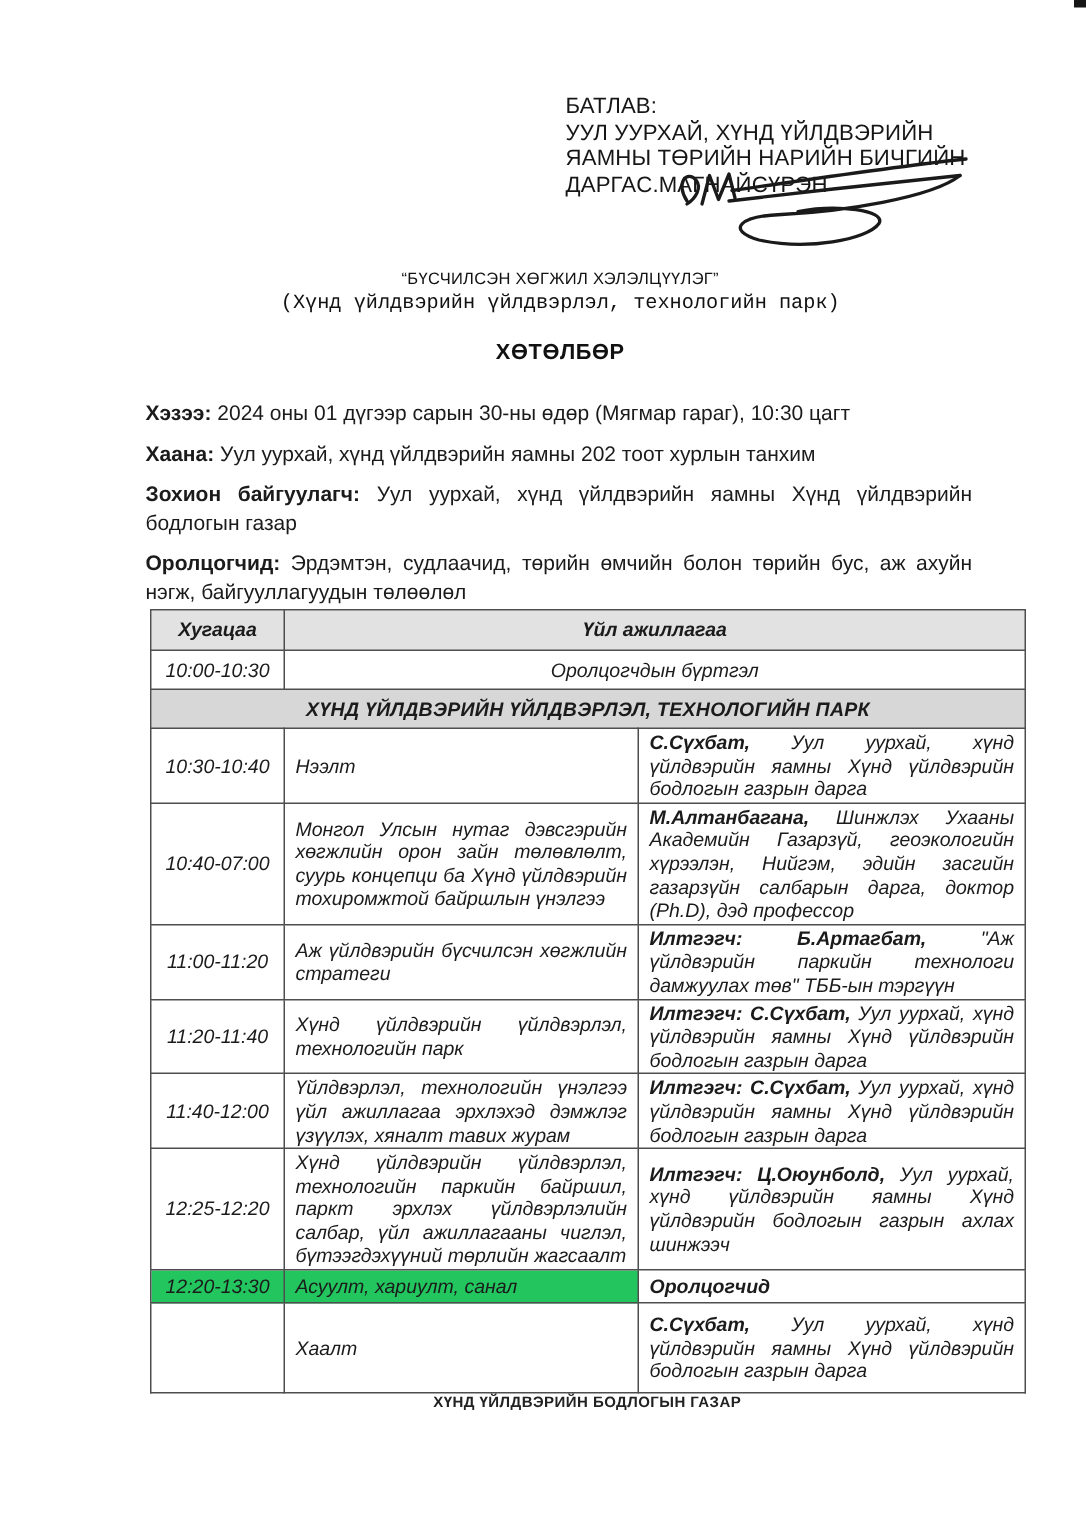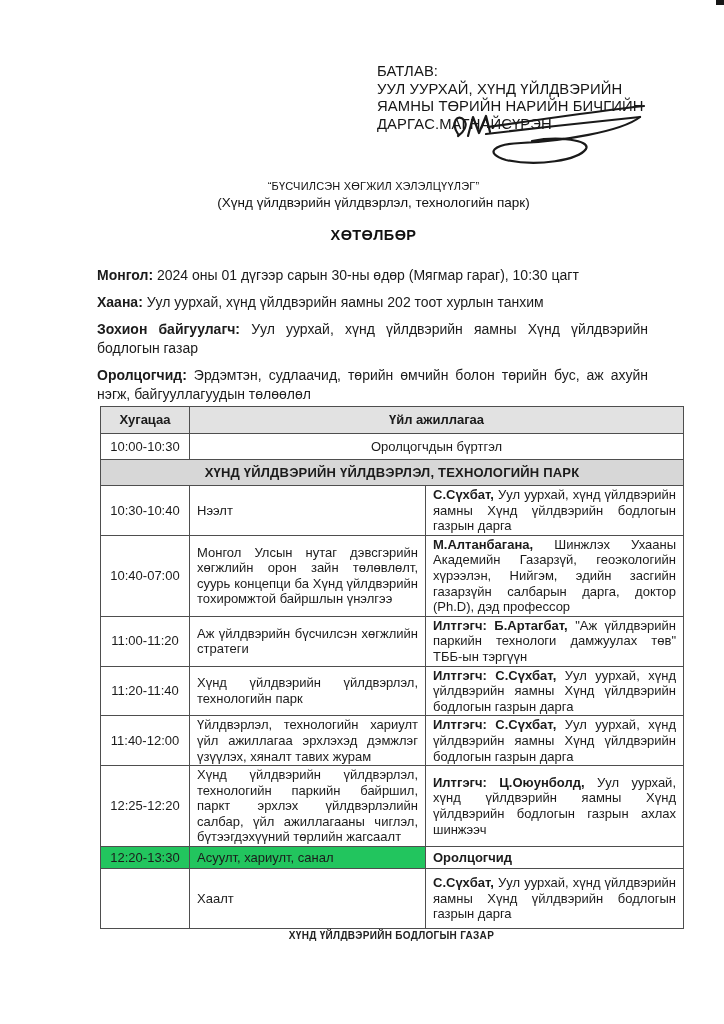--- a/index.html
+++ b/index.html
@@ -20,33 +20,33 @@
   }
   .approval-label{padding-right:60px;}
   .approval-sign-line{display:flex;justify-content:flex-start;}
 
   .signature{position:absolute;left:436px;top:96px;width:218px;height:74px;}
   .signature path{fill:none;stroke:#1a1a1a;stroke-width:2.2;stroke-linecap:round;stroke-linejoin:round;}
 
   
   .heading{position:absolute;left:97px;top:180px;width:553px;text-align:center;color:#111;}
   .doc-title{font-weight:normal;font-size:11px;letter-spacing:0.2px;}
-  .doc-subtitle{font-size:13.5px;margin-top:3px;}
+  .doc-subtitle{font-size:13.5px;margin-top:3px;font-family:Liberation Mono, monospace;}
   .program-heading{font-weight:bold;font-size:14.5px;margin-top:17px;letter-spacing:0.4px;}
 
   
   .details{position:absolute;left:97px;top:266px;width:551px;font-size:14px;line-height:19px;}
   .detail{margin:0 0 8px 0;text-align:justify;}
   .b{font-weight:bold;}
 
   
   .agenda{
     position:absolute;left:100px;top:406px;width:583px;
     border-collapse:collapse;table-layout:fixed;
-    font-size:13px;line-height:15.6px;color:#1b1b1b;
+    font-size:13px;line-height:15.6px;color:#1b1b1b;font-style:italic;
   }
   .agenda td{border:1px solid #4e4e4e;padding:1px 7px;vertical-align:middle;}
   .agenda col.c1{width:89px;}
   .agenda col.c2{width:236px;}
   .agenda col.c3{width:258px;}
   .time-cell{text-align:center;padding:1px 2px !important;}
   .center{text-align:center;}
   .just{text-align:justify;}
   .head-row td{background:#e2e2e2;font-weight:bold;}
   .section-row td{background:#d7d7d7;font-weight:bold;text-align:center;letter-spacing:0.2px;}
@@ -87,21 +87,21 @@
     <path d="M204,21 C185,36 125,45 85,47 C58,48 47,57 70,64 C102,71 142,64 150,53 C155,44 122,40 96,45"></path>
   </svg>
 
   <div class="heading">
     <div class="doc-title">“БҮСЧИЛСЭН ХӨГЖИЛ ХЭЛЭЛЦҮҮЛЭГ”</div>
     <div class="doc-subtitle">(Хүнд үйлдвэрийн үйлдвэрлэл, технологийн парк)</div>
     <div class="program-heading">ХӨТӨЛБӨР</div>
   </div>
 
   <div class="details">
-    <p class="detail"><span class="b">Монгол:</span> <span>2024 оны 01 дүгээр сарын 30-ны өдөр (Мягмар гараг), 10:30 цагт</span></p>
+    <p class="detail"><span class="b">Хэзээ:</span> <span>2024 оны 01 дүгээр сарын 30-ны өдөр (Мягмар гараг), 10:30 цагт</span></p>
     <p class="detail"><span class="b">Хаана:</span> <span>Уул уурхай, хүнд үйлдвэрийн яамны 202 тоот хурлын танхим</span></p>
     <p class="detail"><span class="b">Зохион байгуулагч:</span> <span>Уул уурхай, хүнд үйлдвэрийн яамны Хүнд үйлдвэрийн бодлогын газар</span></p>
     <p class="detail"><span class="b">Оролцогчид:</span> <span>Эрдэмтэн, судлаачид, төрийн өмчийн болон төрийн бус, аж ахуйн нэгж, байгууллагуудын төлөөлөл</span></p>
   </div>
 
   <table class="agenda">
     <colgroup>
         <col class="c1">
         <col class="c2">
         <col class="c3">
@@ -134,21 +134,21 @@
         <td class="just">Аж үйлдвэрийн бүсчилсэн хөгжлийн стратеги</td>
         <td class="just"><span class="b">Илтгэгч: Б.Артагбат,</span><span> "Аж үйлдвэрийн паркийн технологи дамжуулах төв" ТББ-ын тэргүүн</span></td>
       </tr>
       <tr class="rh-s3">
         <td class="time-cell">11:20-11:40</td>
         <td class="just">Хүнд үйлдвэрийн үйлдвэрлэл, технологийн парк</td>
         <td class="just"><span class="b">Илтгэгч: С.Сүхбат,</span><span> Уул уурхай, хүнд үйлдвэрийн яамны Хүнд үйлдвэрийн бодлогын газрын дарга</span></td>
       </tr>
       <tr class="rh-s4">
         <td class="time-cell">11:40-12:00</td>
-        <td class="just">Үйлдвэрлэл, технологийн хариулт үйл ажиллагаа эрхлэхэд дэмжлэг үзүүлэх, хяналт тавих журам</td>
+        <td class="just">Үйлдвэрлэл, технологийн үнэлгээ үйл ажиллагаа эрхлэхэд дэмжлэг үзүүлэх, хяналт тавих журам</td>
         <td class="just"><span class="b">Илтгэгч: С.Сүхбат,</span><span> Уул уурхай, хүнд үйлдвэрийн яамны Хүнд үйлдвэрийн бодлогын газрын дарга</span></td>
       </tr>
       <tr class="rh-s5">
         <td class="time-cell">12:25-12:20</td>
         <td class="just">Хүнд үйлдвэрийн үйлдвэрлэл, технологийн паркийн байршил, паркт эрхлэх үйлдвэрлэлийн салбар, үйл ажиллагааны чиглэл, бүтээгдэхүүний төрлийн жагсаалт</td>
         <td class="just"><span class="b">Илтгэгч: Ц.Оюунболд,</span><span> Уул уурхай, хүнд үйлдвэрийн яамны Хүнд үйлдвэрийн бодлогын газрын ахлах шинжээч</span></td>
       </tr>
 
       <tr class="qa-row rh-qa">
         <td class="time-cell shaded">12:20-13:30</td>

